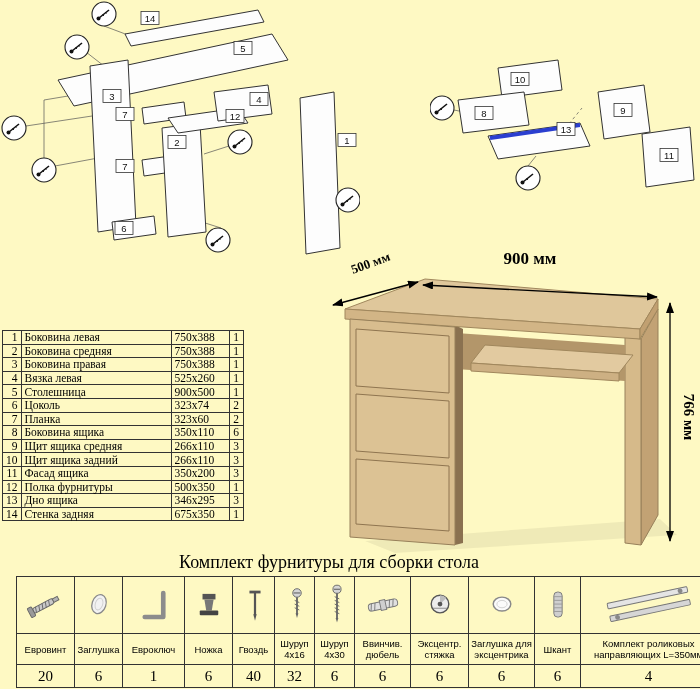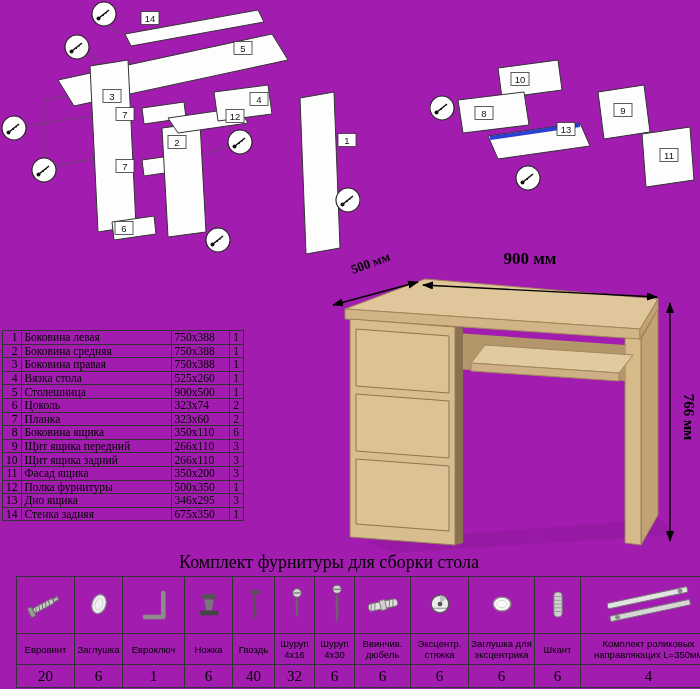--- a/index.html
+++ b/index.html
@@ -1,16 +1,16 @@
 <!DOCTYPE html>
 <html><head>
 <meta charset="utf-8">
 <style>
   html,body{margin:0;padding:0;background:#fff;}
-  .page{position:relative;width:700px;height:689px;background:#a21caf;overflow:hidden;
+  .page{position:relative;width:700px;height:689px;background:#fef9c3;overflow:hidden;
         font-family:"Liberation Serif",serif;color:#000;}
 
   
   .diag-left{position:absolute;left:0;top:0;}
   .diag-right{position:absolute;left:430px;top:52px;}
   .desk{position:absolute;left:325px;top:245px;}
 
   .plabel{font:9.5px "Liberation Sans",sans-serif;text-anchor:middle;fill:#111;}
   .dim{font-family:"Liberation Serif",serif;font-weight:bold;fill:#000;text-anchor:middle;}
 
@@ -205,21 +205,21 @@
           <td class="pt-qty">1</td>
         </tr>
       <tr>
           <td class="pt-num">3</td>
           <td class="pt-name">Боковина правая</td>
           <td class="pt-size">750x388</td>
           <td class="pt-qty">1</td>
         </tr>
       <tr>
           <td class="pt-num">4</td>
-          <td class="pt-name">Вязка стола</td>
+          <td class="pt-name">Вязка левая</td>
           <td class="pt-size">525x260</td>
           <td class="pt-qty">1</td>
         </tr>
       <tr>
           <td class="pt-num">5</td>
           <td class="pt-name">Столешница</td>
           <td class="pt-size">900x500</td>
           <td class="pt-qty">1</td>
         </tr>
       <tr>
@@ -235,21 +235,21 @@
           <td class="pt-qty">2</td>
         </tr>
       <tr>
           <td class="pt-num">8</td>
           <td class="pt-name">Боковина ящика</td>
           <td class="pt-size">350x110</td>
           <td class="pt-qty">6</td>
         </tr>
       <tr>
           <td class="pt-num">9</td>
-          <td class="pt-name">Щит ящика передний</td>
+          <td class="pt-name">Щит ящика средняя</td>
           <td class="pt-size">266x110</td>
           <td class="pt-qty">3</td>
         </tr>
       <tr>
           <td class="pt-num">10</td>
           <td class="pt-name">Щит ящика задний</td>
           <td class="pt-size">266x110</td>
           <td class="pt-qty">3</td>
         </tr>
       <tr>

